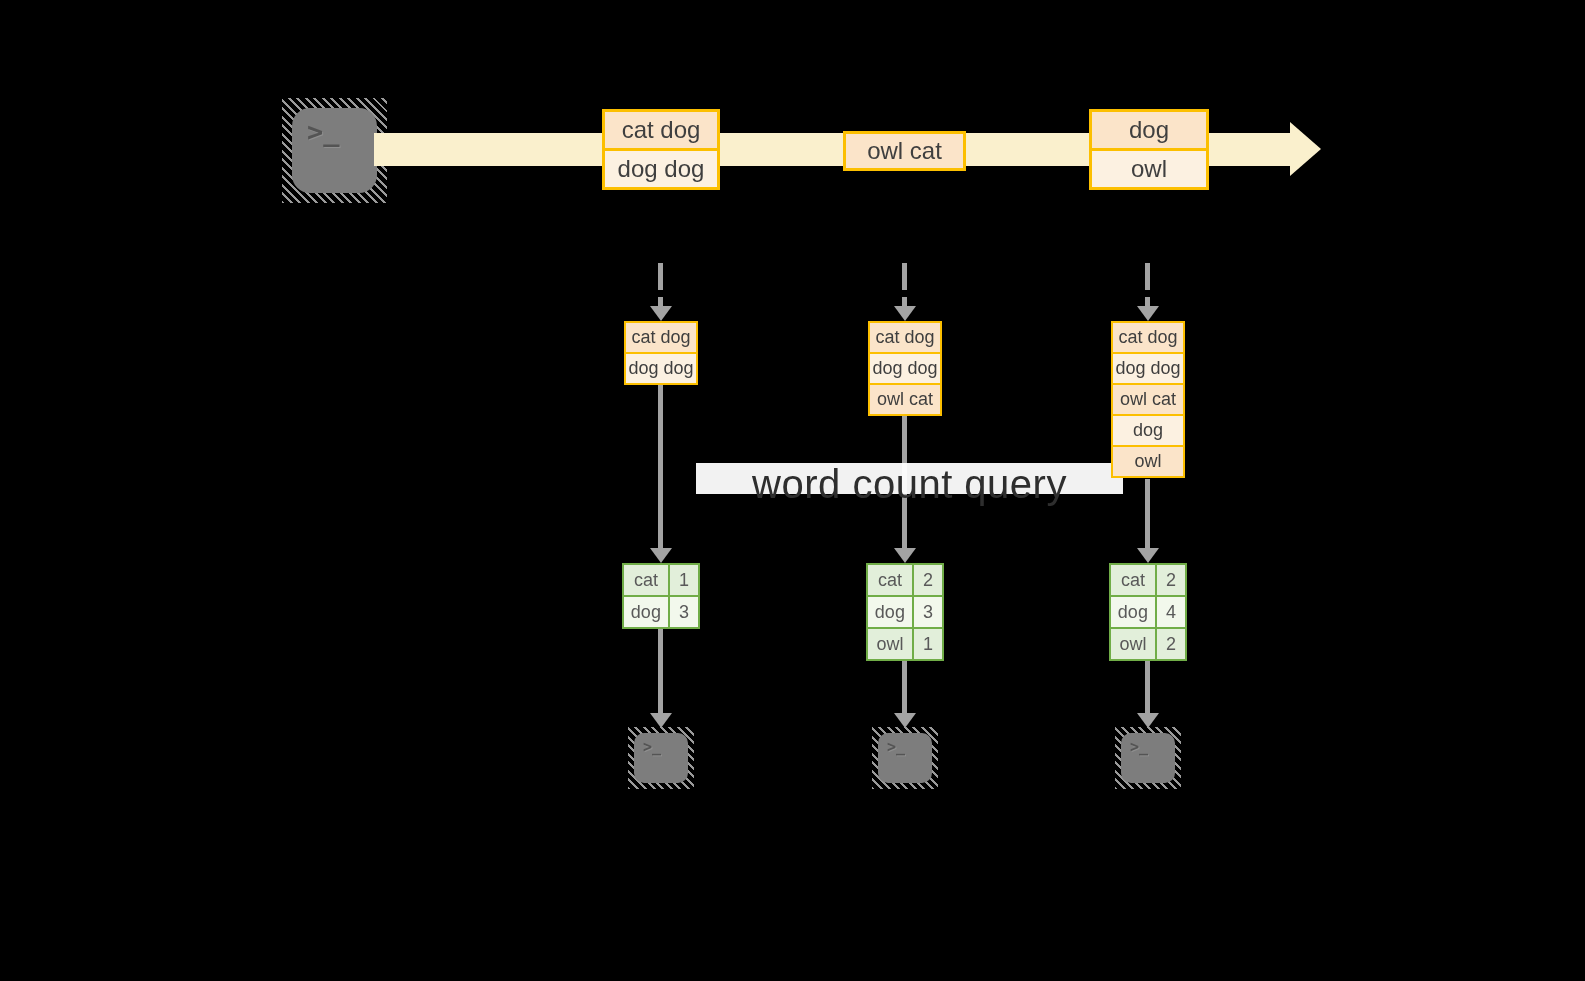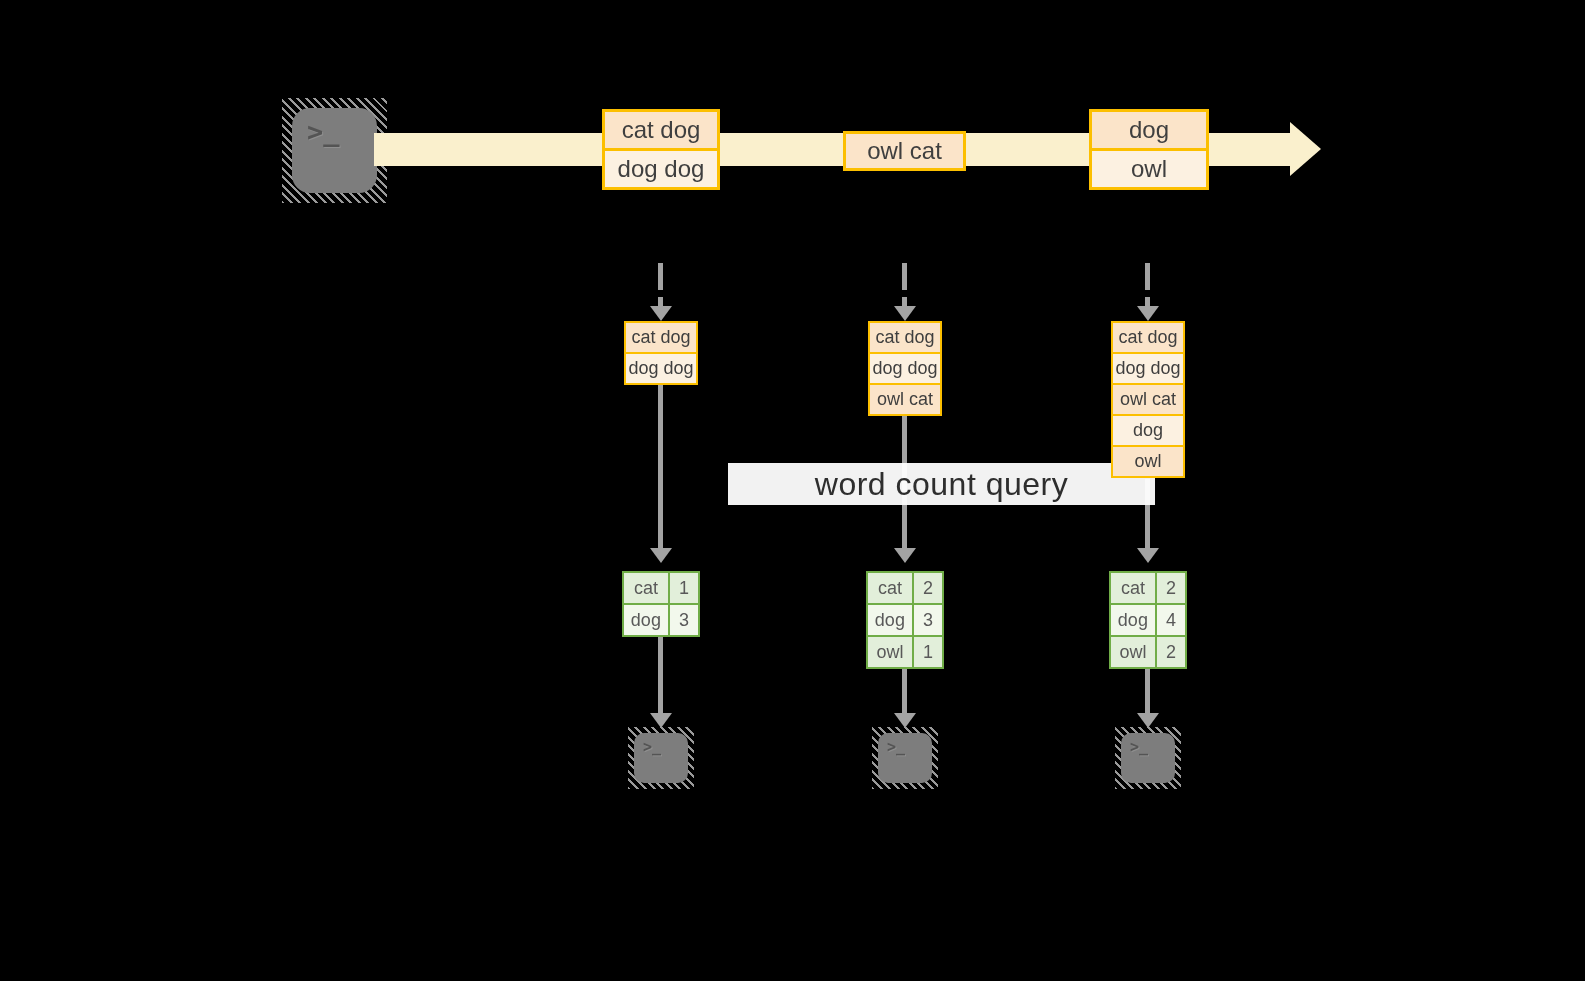--- a/index.html
+++ b/index.html
@@ -52,27 +52,27 @@
     border-left:11px solid transparent;border-right:11px solid transparent;
     border-top:15px solid var(--connector-gray);}
   
   .stack{position:absolute;width:74px;z-index:5;}
   .stack-row{box-sizing:border-box;border:2px solid var(--gold-border);height:33px;
     line-height:29px;text-align:center;font-size:18px;margin-top:-2px;}
   .stack-row:first-child{margin-top:0;}
   
   .line{position:absolute;width:5px;background:var(--connector-gray);z-index:1;}
   
-  .query-label{position:absolute;left:728px;top:463px;width:427px;height:42px;
+  .query-label{position:absolute;left:696px;top:463px;width:427px;height:31px;
     background:rgba(255,255,255,0.95);z-index:3;
-    text-align:center;line-height:43px;font-size:32px;color:#2E2E2E;letter-spacing:0.5px;}
+    text-align:center;line-height:43px;font-size:40px;color:#2E2E2E;letter-spacing:0.5px;}
   
   .ctable{position:absolute;width:78px;z-index:5;}
   .crow{display:flex;box-sizing:border-box;border:2px solid var(--green-border);height:34px;margin-top:-2px;}
-  .crow:first-child{margin-top:8px;}
+  .crow:first-child{margin-top:0;}
   .ccell{line-height:30px;text-align:center;font-size:18px;color:#595959;}
   .ccell.word{flex:1.55;}
   .ccell.num{flex:1;border-left:2px solid var(--green-border);}
   .r-green{background:var(--green-fill);}
   .r-light{background:var(--green-fill-light);}
 </style>
 </head>
 <body>
 
 <div class="canvas">

